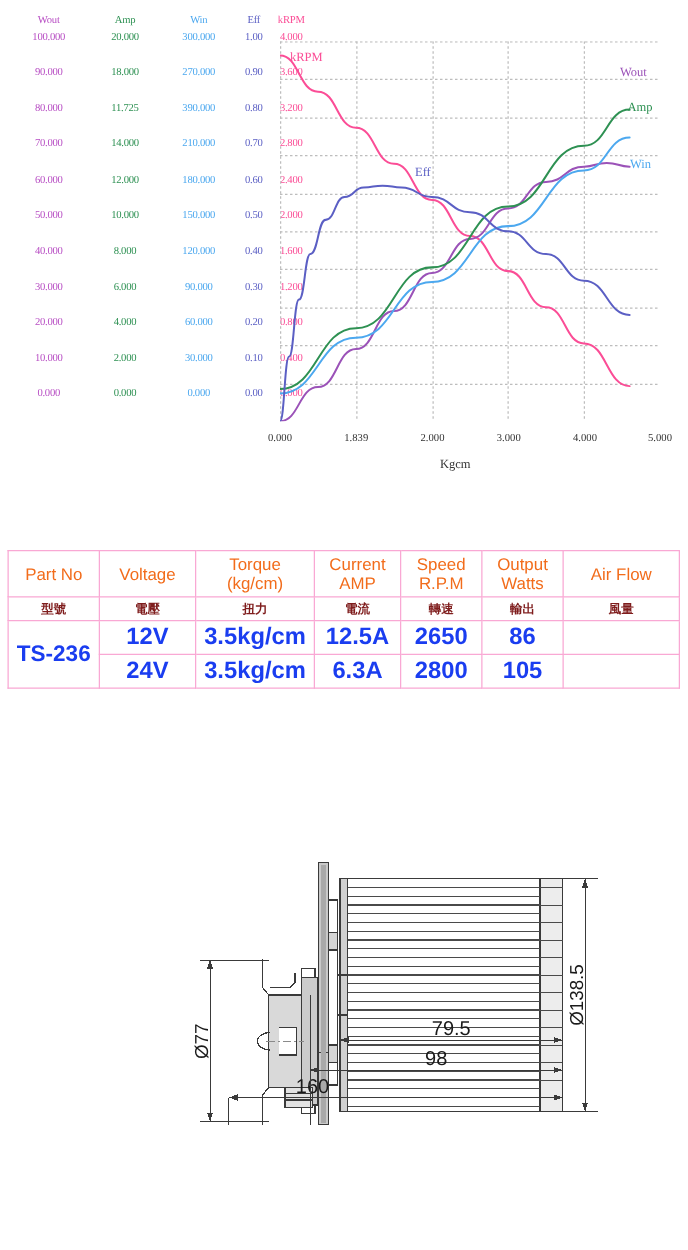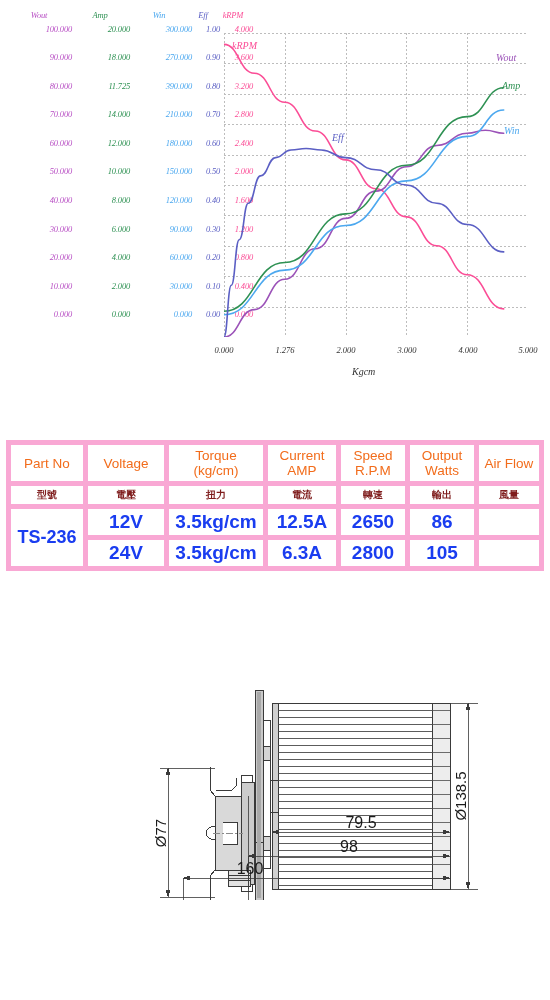--- a/index.html
+++ b/index.html
@@ -3,44 +3,44 @@
 <meta charset="utf-8">
 <style>
   html,body{margin:0;padding:0;}
   body{
     width:550px;height:1000px;background:#ffffff;
     font-family:"Liberation Serif", serif;
     position:relative;overflow:hidden;
   }
 
   
-  #chart-block{position:absolute;left:0;top:0;width:550px;height:400px;font-style:italic;}
+  #chart-block{position:absolute;left:0;top:0;width:550px;height:400px;}
 
   .axis-col{position:absolute;text-align:right;font-size:8.5px;
             font-family:"Liberation Serif",serif;letter-spacing:-0.2px;}
   .axis-col .hdr{font-size:8.5px;display:block;margin-bottom:3.5px;text-align:center;}
-  .axis-col .tk{display:block;height:28.6px;line-height:10px;}
+  .axis-col .tk{display:block;height:28.6px;line-height:10px;text-align:center;}
 
   #col-wout{left:6px;  top:10px; width:66px; color:#b84fc4;}
   #col-amp { left:70px; top:10px; width:60px; color:#2e9153;}
   #col-win { left:126px;top:10px; width:66px; color:#4ca8ef;}
   #col-eff { left:186px;top:10px; width:34px; color:#5b5fc4;}
   #col-krpm{ left:213px;top:10px; width:40px; color:#fb4d96;}
 
   #plot{position:absolute;left:224px;top:33px;width:304px;height:304px;}
   #plot svg{display:block;}
 
   .xtick{position:absolute;top:345px;font-size:8.5px;color:#333;
          width:40px;text-align:center;}
   #xaxis-label{position:absolute;top:366px;left:352px;font-size:10px;color:#333;}
 
   
   #spec-table{position:absolute;left:6px;top:440px;width:538px;
               border-collapse:collapse;table-layout:fixed;}
-  #spec-table td{border:5px solid #f9a8d4;text-align:center;
+  #spec-table td{border:1px solid #f9a8d4;text-align:center;
                  font-family:"Liberation Sans",sans-serif;}
   .th-en{color:#f26c1b;font-size:13.5px;padding:3px 1px;line-height:15px;}
   .th-cn{color:#7f1d1d;font-size:10px;font-weight:bold;padding:2px 11px;}
   .td-val{color:#1a3df0;font-size:19px;font-weight:bold;padding:2px 1px;}
   .td-part{color:#1a3df0;font-size:18px;font-weight:bold;}
   .td-blank{}
 
   
   #drawing{position:absolute;left:0px;top:600px;width:550px;height:300px;}
 </style>
@@ -152,21 +152,21 @@
         <path d="M0.0,304.0 C3.6,304.0 3.6,252.3 7.3,252.3 C11.2,252.3 11.2,206.7 15.2,206.7 C19.8,206.7 19.8,170.2 24.3,170.2 C30.4,170.2 30.4,142.9 36.5,142.9 C44.1,142.9 44.1,124.6 51.7,124.6 C59.3,124.6 59.3,117.0 66.9,117.0 C74.5,117.0 74.5,115.5 82.1,115.5 C89.7,115.5 89.7,117.0 97.3,117.0 C109.4,117.0 109.4,124.6 121.6,124.6 C136.8,124.6 136.8,136.8 152.0,136.8 C167.2,136.8 167.2,152.0 182.4,152.0 C197.6,152.0 197.6,170.2 212.8,170.2 C228.0,170.2 228.0,191.5 243.2,191.5 C261.4,191.5 261.4,218.9 279.7,218.9" fill="none" stroke="#5b5fc4" stroke-width="1.6" stroke-linecap="round" stroke-linejoin="round"></path>
         <text x="8" y="16" fill="#fb4d96" text-anchor="start" font-family="Liberation Serif, serif" font-size="10">kRPM</text>
         <text x="272" y="28" fill="#9b52b8" text-anchor="start" font-family="Liberation Serif, serif" font-size="10">Wout</text>
         <text x="278" y="56" fill="#2e9153" text-anchor="start" font-family="Liberation Serif, serif" font-size="10">Amp</text>
         <text x="280" y="101" fill="#4ca8ef" text-anchor="start" font-family="Liberation Serif, serif" font-size="10">Win</text>
         <text x="108" y="108" fill="#5b5fc4" text-anchor="start" font-family="Liberation Serif, serif" font-size="10">Eff</text>
       </svg>
   </div>
 
   <div class="xtick" style="left:204px">0.000</div>
-  <div class="xtick" style="left:265px">1.276</div>
+  <div class="xtick" style="left:265px">1.839</div>
   <div class="xtick" style="left:326px">2.000</div>
   <div class="xtick" style="left:387px">3.000</div>
   <div class="xtick" style="left:448px">4.000</div>
   <div class="xtick" style="left:508px">5.000</div>
   <div id="xaxis-label">Kgcm</div>
 </div>
 
 <table id="spec-table">
   <tbody>
       <tr>

